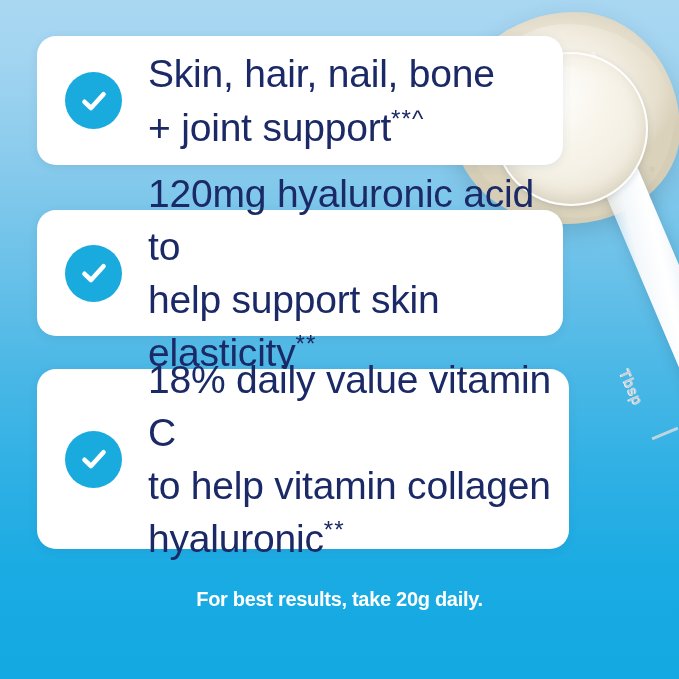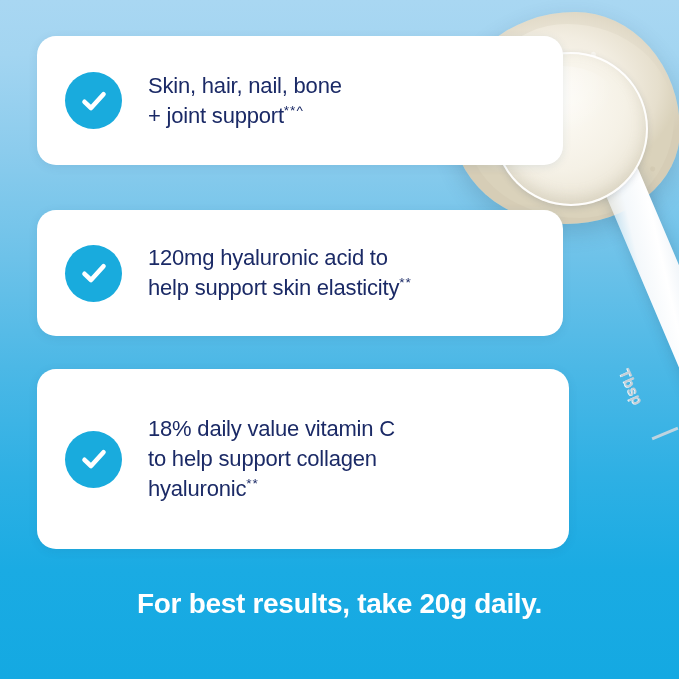--- a/index.html
+++ b/index.html
@@ -151,42 +151,42 @@
     border-radius: 50%;
     background: #19abdd;
     display: flex;
     align-items: center;
     justify-content: center;
   }
   .check-badge svg { display: block; }
 
   .card-text {
     color: #1b2a66;
-    font-size: 22px;
+    font-size: 39px;
     line-height: 1.36;
     font-weight: 400;
     letter-spacing: -0.2px;
     white-space: pre-line;
     padding-right: 12px;
   }
   .card-text sup {
     font-size: .62em;
     letter-spacing: 1px;
     vertical-align: super;
   }
 
   
   #footer-note {
     position: absolute;
     left: 0;
     right: 0;
     top: 588px;
     text-align: center;
     color: #ffffff;
-    font-size: 28px;
+    font-size: 20px;
     font-weight: 700;
     letter-spacing: -0.3px;
   }
 </style>
 </head>
 <body>
 
 <div id="stage">
 
   <div class="photo-layer">
@@ -220,19 +220,19 @@
 <span>help support skin elasticity</span><sup>**</sup></div>
   </div>
 
   <div class="card" id="card-3">
     <div class="check-badge">
       <svg width="32" height="32" viewBox="0 0 32 32" aria-hidden="true">
         <path d="M6.5 16.8 L13 23 L25.5 9.2" fill="none" stroke="#ffffff" stroke-width="4.6" stroke-linecap="round" stroke-linejoin="round"></path>
       </svg>
     </div>
     <div class="card-text"><span>18% daily value vitamin C</span>
-<span>to help support collagen</span>
+<span>to help vitamin collagen</span>
 <span>hyaluronic</span><sup>**</sup></div>
   </div>
 
   <div id="footer-note">For best results, take 20g daily.</div>
 
 </div>
 
 </body></html>

